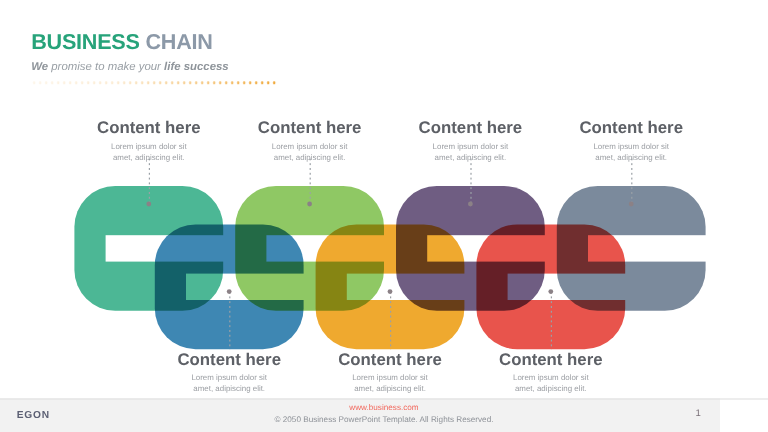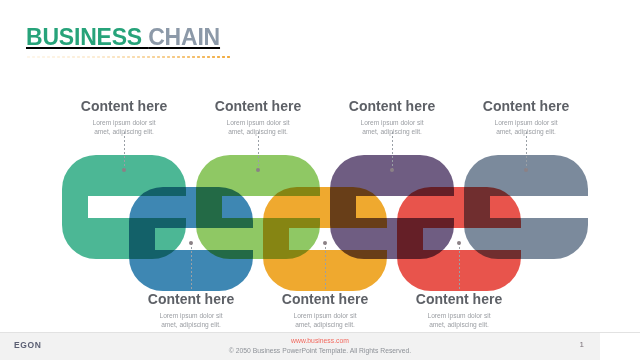--- a/index.html
+++ b/index.html
@@ -18,26 +18,25 @@
   }
 
   
   .header {
     position: absolute;
     left: 26px;
     top: 26px;
     width: 300px;
   }
   .brand-title {
-    font-size: 23px;
+    font-size: 18px;
     font-weight: bold;
     letter-spacing: -0.2px;
     line-height: 1;
     white-space: nowrap;
-    text-decoration: underline;
   }
   .brand-word1 { color: #27a37a; }
   .brand-word2 { color: #8c99a8; }
   .brand-sub {
     margin-top: 7px;
     font-size: 9.5px;
     font-style: italic;
     color: #9aa0a6;
     line-height: 1;
     white-space: nowrap;
@@ -170,20 +169,21 @@
 </style>
 </head>
 <body>
 
 <div id="slide">
 
   <div class="header">
     <div class="brand-title">
       <span class="brand-word1">BUSINESS</span><span>&nbsp;</span><span class="brand-word2">CHAIN</span>
     </div>
+    <div class="brand-sub"><span class="b">We</span><span> promise to make your </span><span class="b">life success</span></div>
     <div class="dotted-rule"></div>
   </div>
 
   <div class="chain">
 
     <div class="link" style="left:62px; top:155px; width:124px; height:104px;">
       <div class="body" style="background:#4cb795;"></div>
       <div class="slot" style="left:26px; top:41px; width:110px; height:22px;"></div>
     </div>
 

